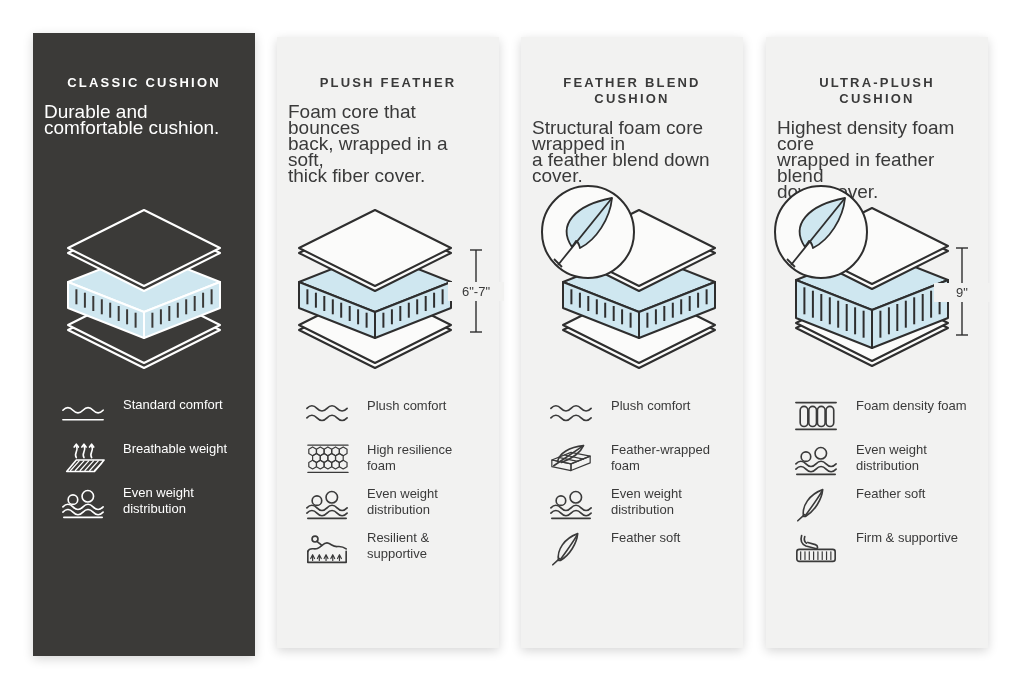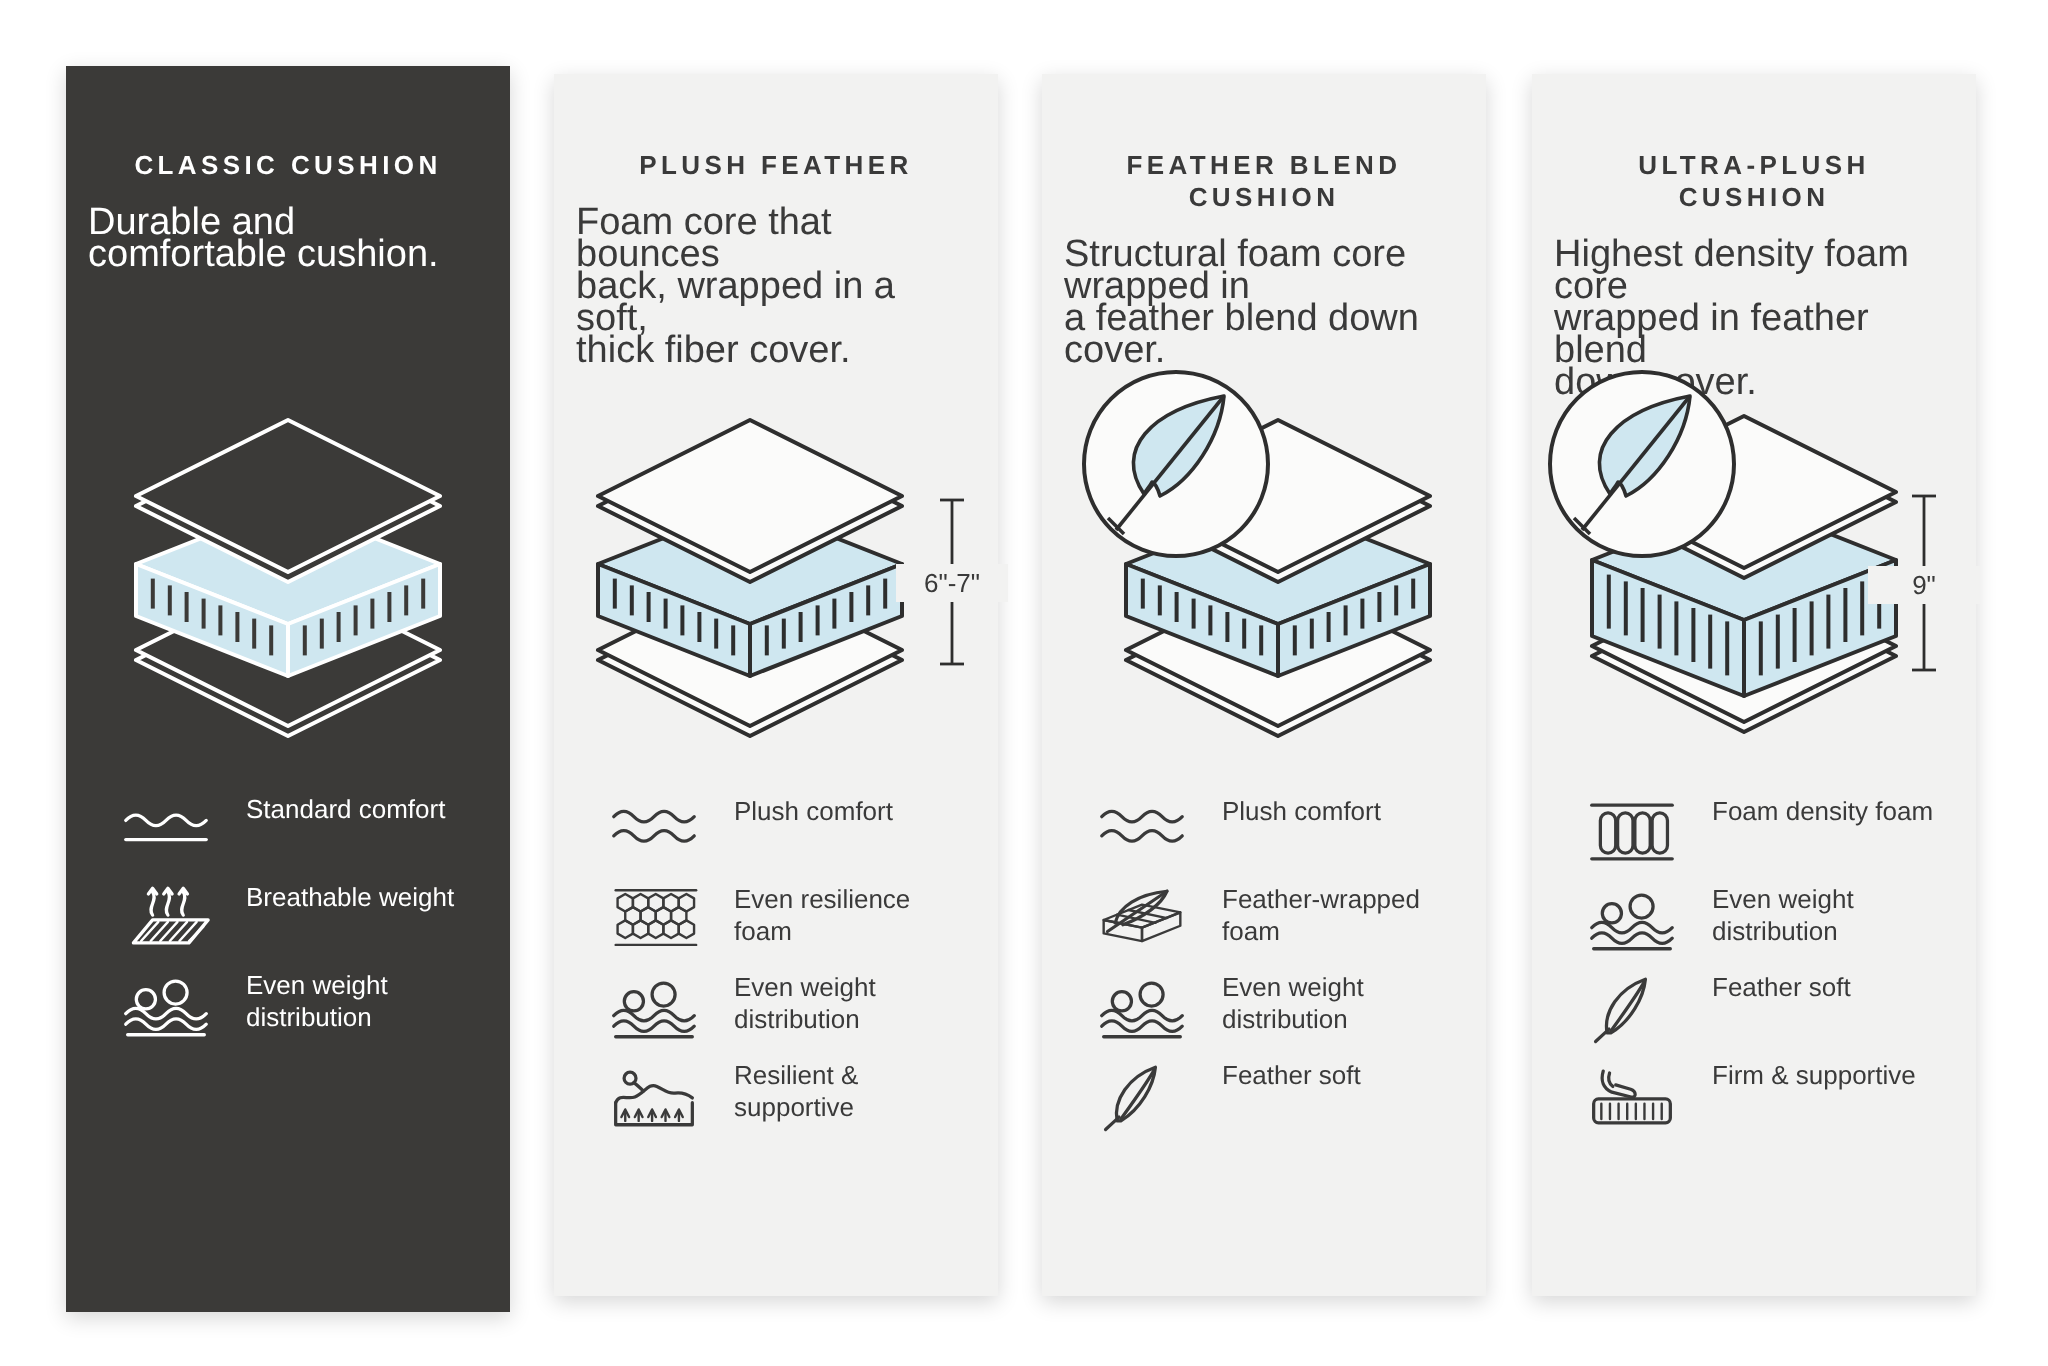--- a/index.html
+++ b/index.html
@@ -164,21 +164,21 @@
           <polygon class="thin" points="13.0,11.3 17.0,13.6 17.0,18.2 13.0,20.5 9.0,18.2 9.0,13.6"></polygon>
           <polygon class="thin" points="21.0,11.3 24.9,13.6 24.9,18.2 21.0,20.5 17.0,18.2 17.0,13.6"></polygon>
           <polygon class="thin" points="28.9,11.3 32.9,13.6 32.9,18.2 28.9,20.5 24.9,18.2 24.9,13.6"></polygon>
           <polygon class="thin" points="36.9,11.3 40.9,13.6 40.9,18.2 36.9,20.5 32.9,18.2 32.9,13.6"></polygon>
           <polygon class="thin" points="9.0,18.2 13.0,20.5 13.0,25.1 9.0,27.4 5.0,25.1 5.0,20.5"></polygon>
           <polygon class="thin" points="17.0,18.2 21.0,20.5 21.0,25.1 17.0,27.4 13.0,25.1 13.0,20.5"></polygon>
           <polygon class="thin" points="24.9,18.2 28.9,20.5 28.9,25.1 24.9,27.4 21.0,25.1 21.0,20.5"></polygon>
           <polygon class="thin" points="32.9,18.2 36.9,20.5 36.9,25.1 32.9,27.4 28.9,25.1 28.9,20.5"></polygon>
           <polygon class="thin" points="40.9,18.2 44.9,20.5 44.9,25.1 40.9,27.4 36.9,25.1 36.9,20.5"></polygon>
         </svg>
-        <span class="flabel">Even resilience
+        <span class="flabel">High resilience
 foam</span>
       </div>
       <div class="feature">
         <svg class="ficon" viewBox="0 0 48 36">
           <circle cx="13.5" cy="14.5" r="5"></circle>
           <circle cx="29" cy="11" r="6"></circle>
           <path d="M3,22 q5.25,-5.5 10.5,0 t10.5,0 t10.5,0 t10.5,0"></path>
           <path d="M3,27.5 q5.25,-5.5 10.5,0 t10.5,0 t10.5,0 t10.5,0"></path>
           <path d="M4,33 H44"></path>
         </svg>

